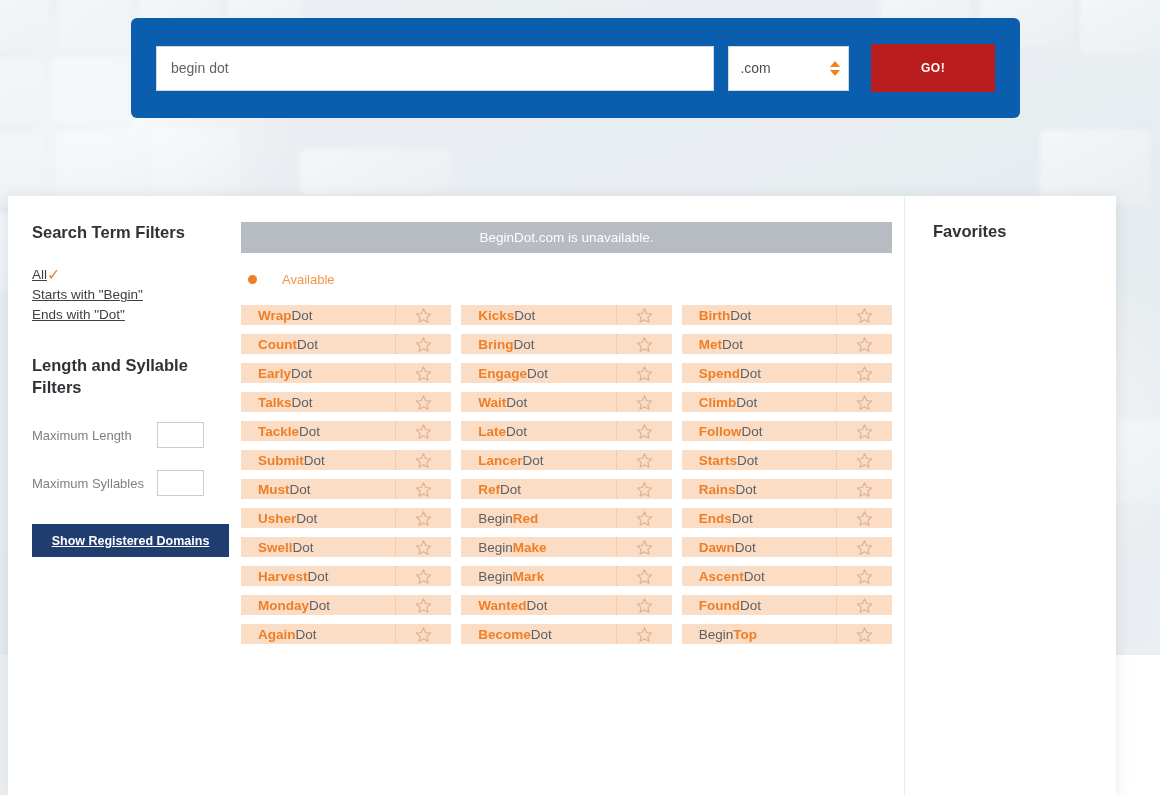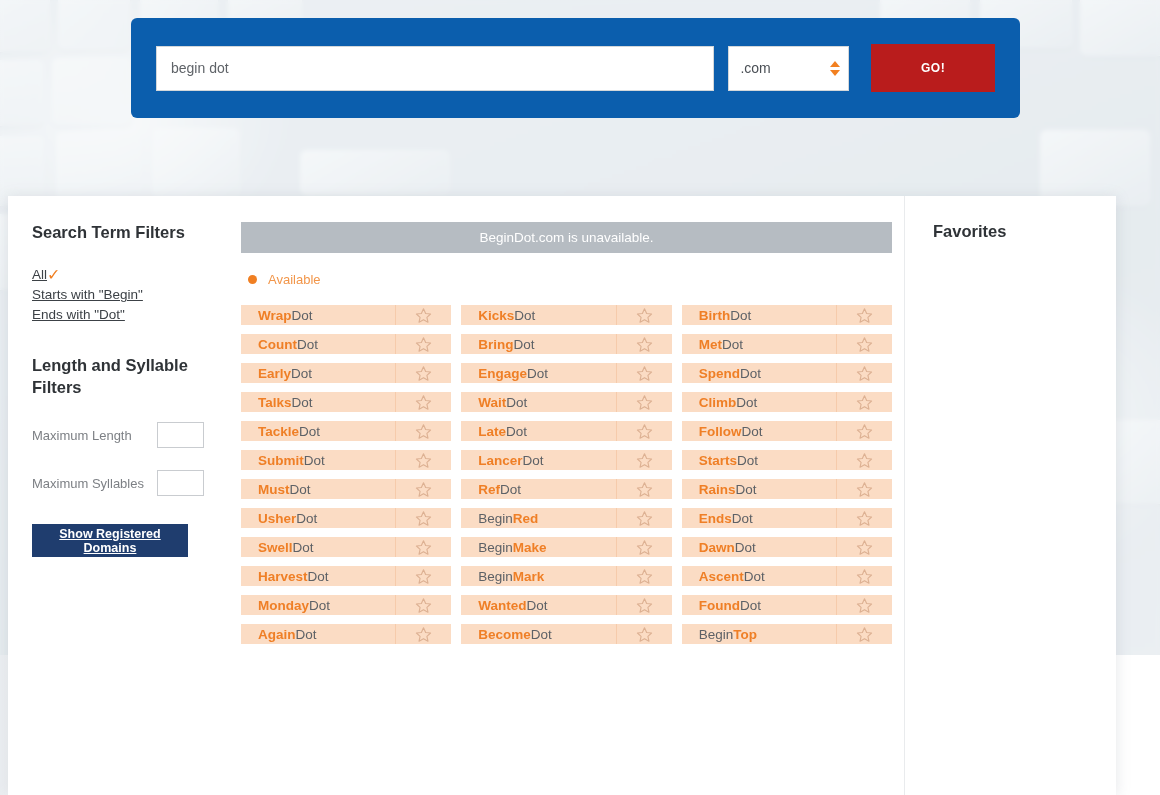--- a/index.html
+++ b/index.html
@@ -186,21 +186,21 @@
     border: 1px solid #c9ccd0;
     background: #fff;
     outline: none;
     font-family: "Liberation Sans", sans-serif;
     font-size: 13px;
     padding: 0 4px;
     box-sizing: border-box;
   }
   #show-registered-btn {
     margin-top: 6px;
-    width: 156px;
+    width: 197px;
     height: 33px;
     background: #1f3d6e;
     border: none;
     color: #ffffff;
     font-size: 12.5px;
     font-weight: bold;
     text-decoration: underline;
     font-family: "Liberation Sans", sans-serif;
     cursor: pointer;
   }
@@ -218,21 +218,21 @@
     color: #ffffff;
     font-size: 13.5px;
     display: flex;
     align-items: center;
     justify-content: center;
     margin-bottom: 19px;
   }
   #legend {
     display: flex;
     align-items: center;
-    gap: 11px;
+    gap: 25px;
     margin: 0 0 18px 7px;
   }
   #legend-dot {
     width: 9px; height: 9px;
     border-radius: 50%;
     background: #f07f22;
   }
   #legend-label {
     font-size: 13px;
     color: #f2964a;

